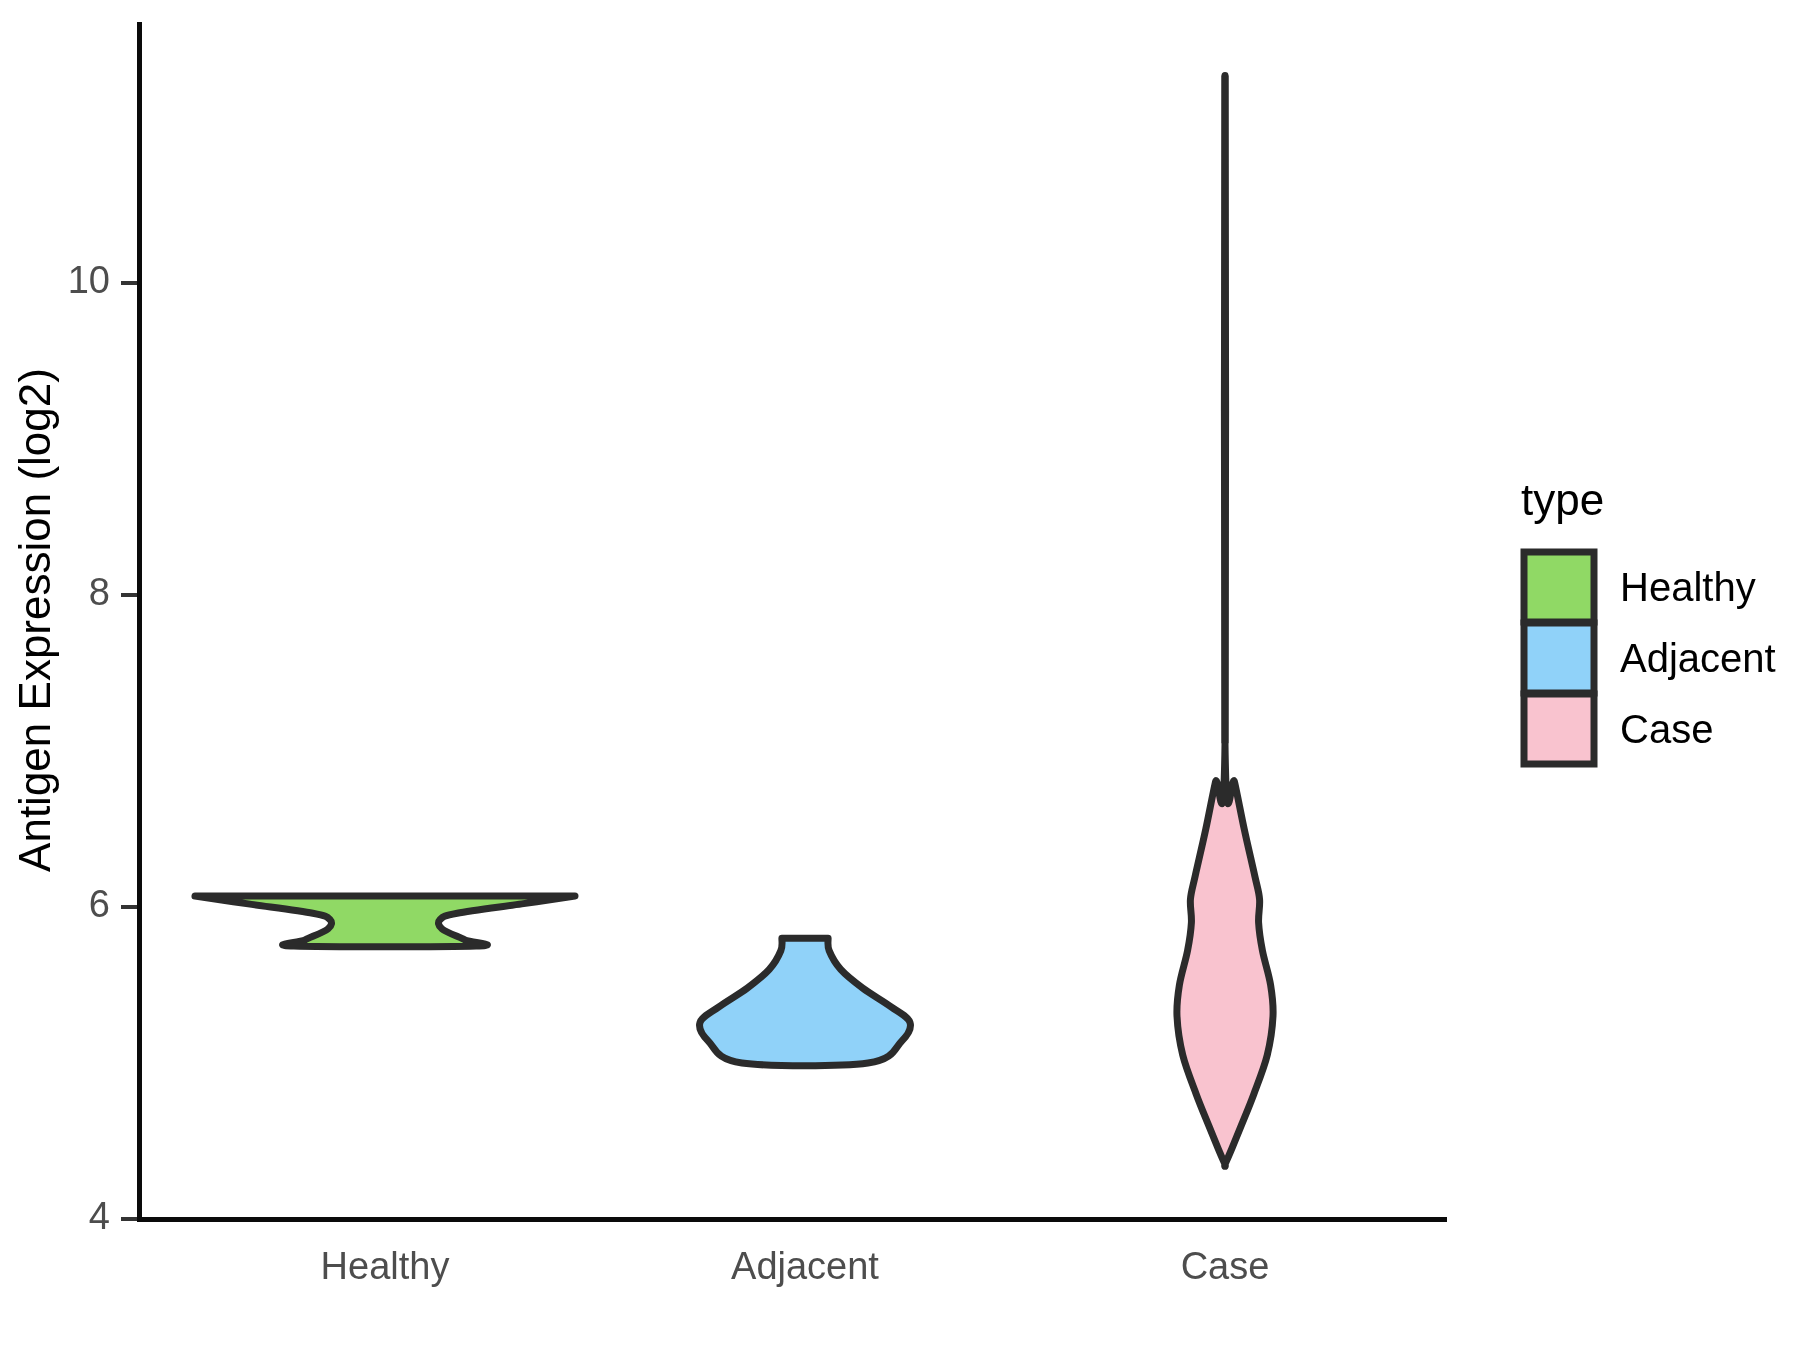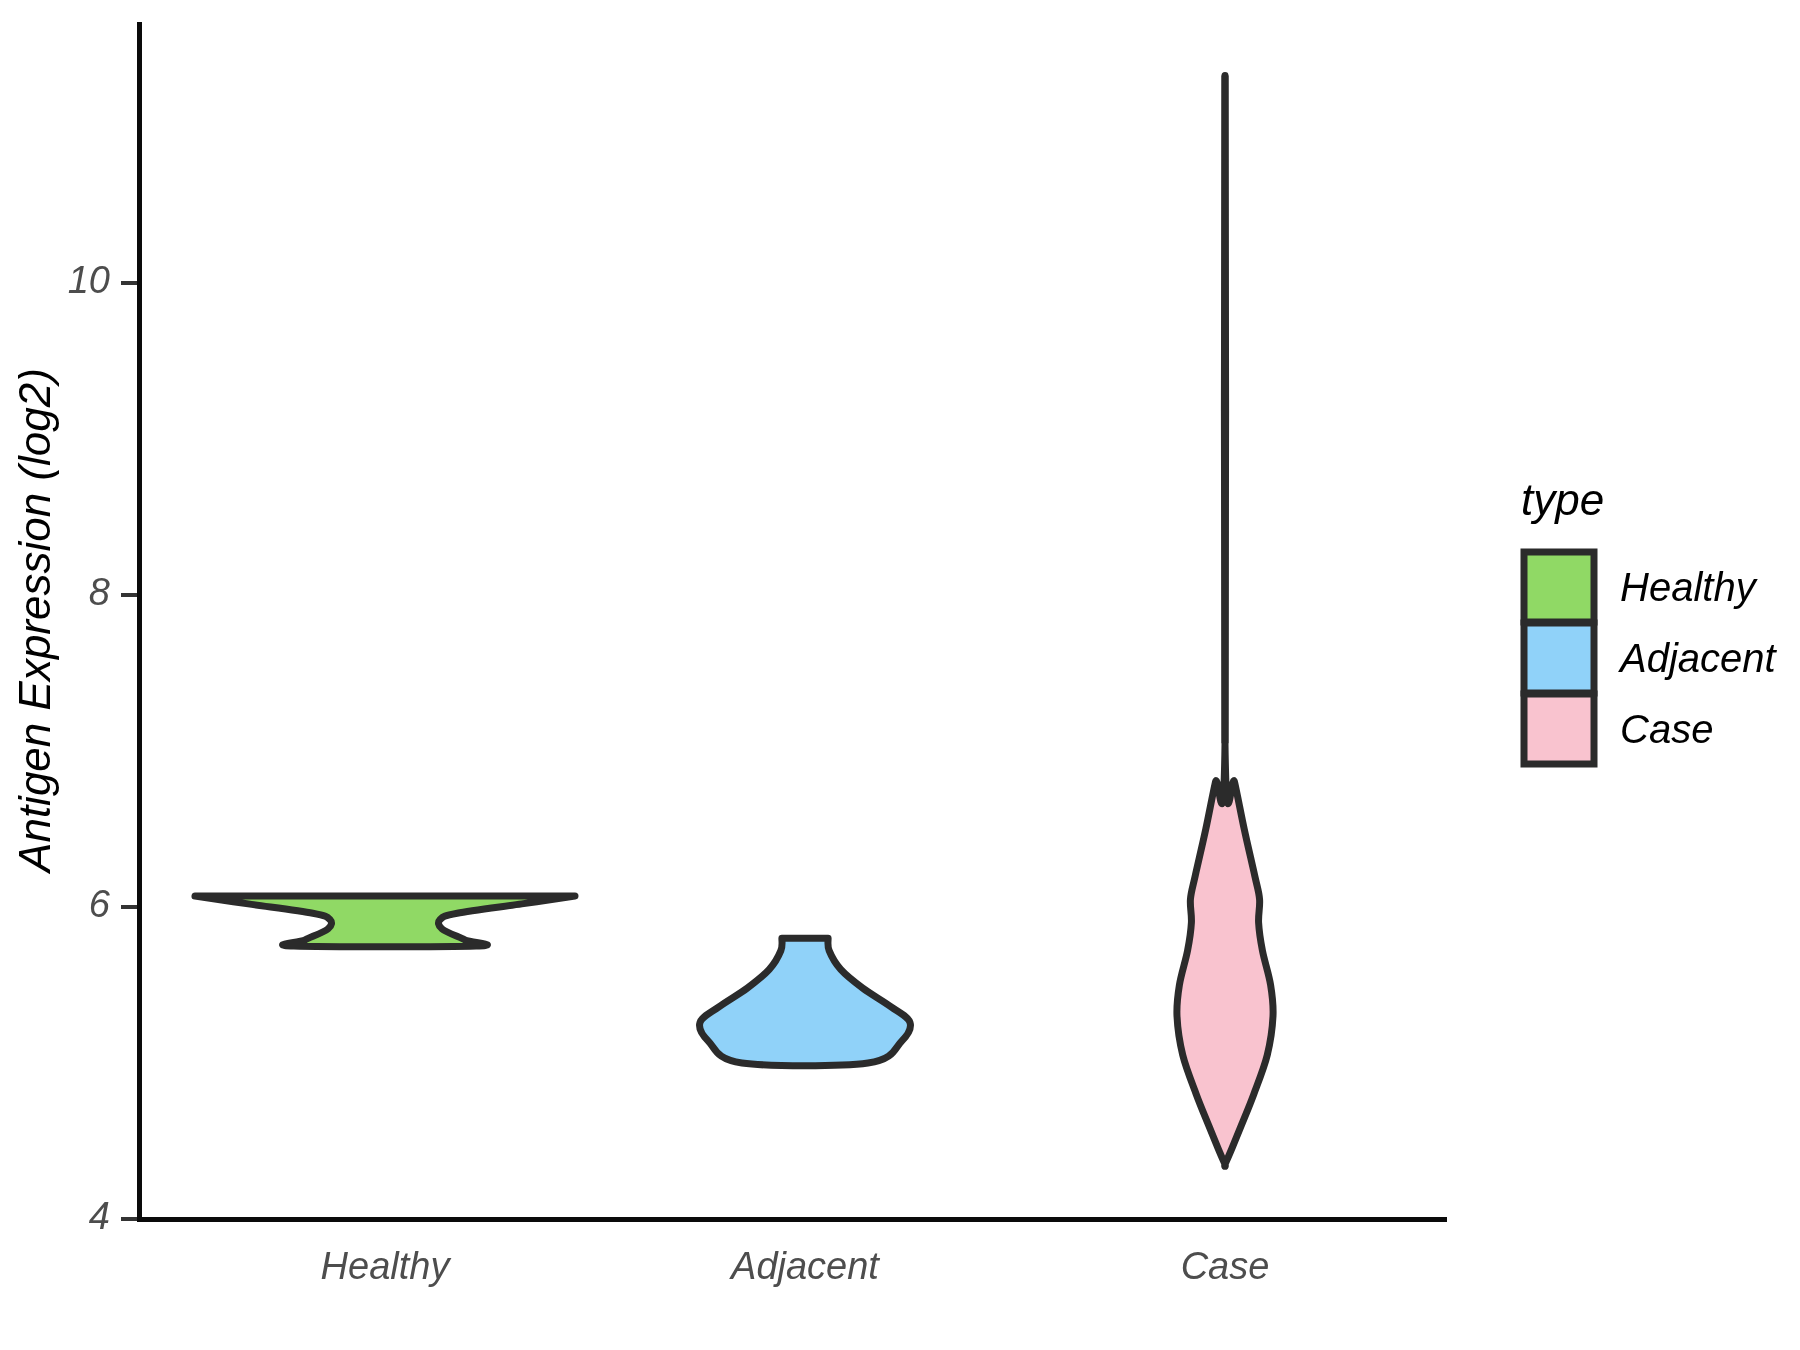--- a/index.html
+++ b/index.html
@@ -11,21 +11,20 @@
     width: 1800px;
     height: 1350px;
     overflow: hidden;
     font-family: "Liberation Sans", sans-serif;
   }
   #plot-root {
     position: relative;
     width: 1800px;
     height: 1350px;
     background: #ffffff;
-    font-style: italic;
   }
   svg#chart {
     display: block;
     width: 1800px;
     height: 1350px;
   }
   .axis-line {
     stroke: #0a0a0a;
     stroke-width: 5;
     stroke-linecap: butt;

